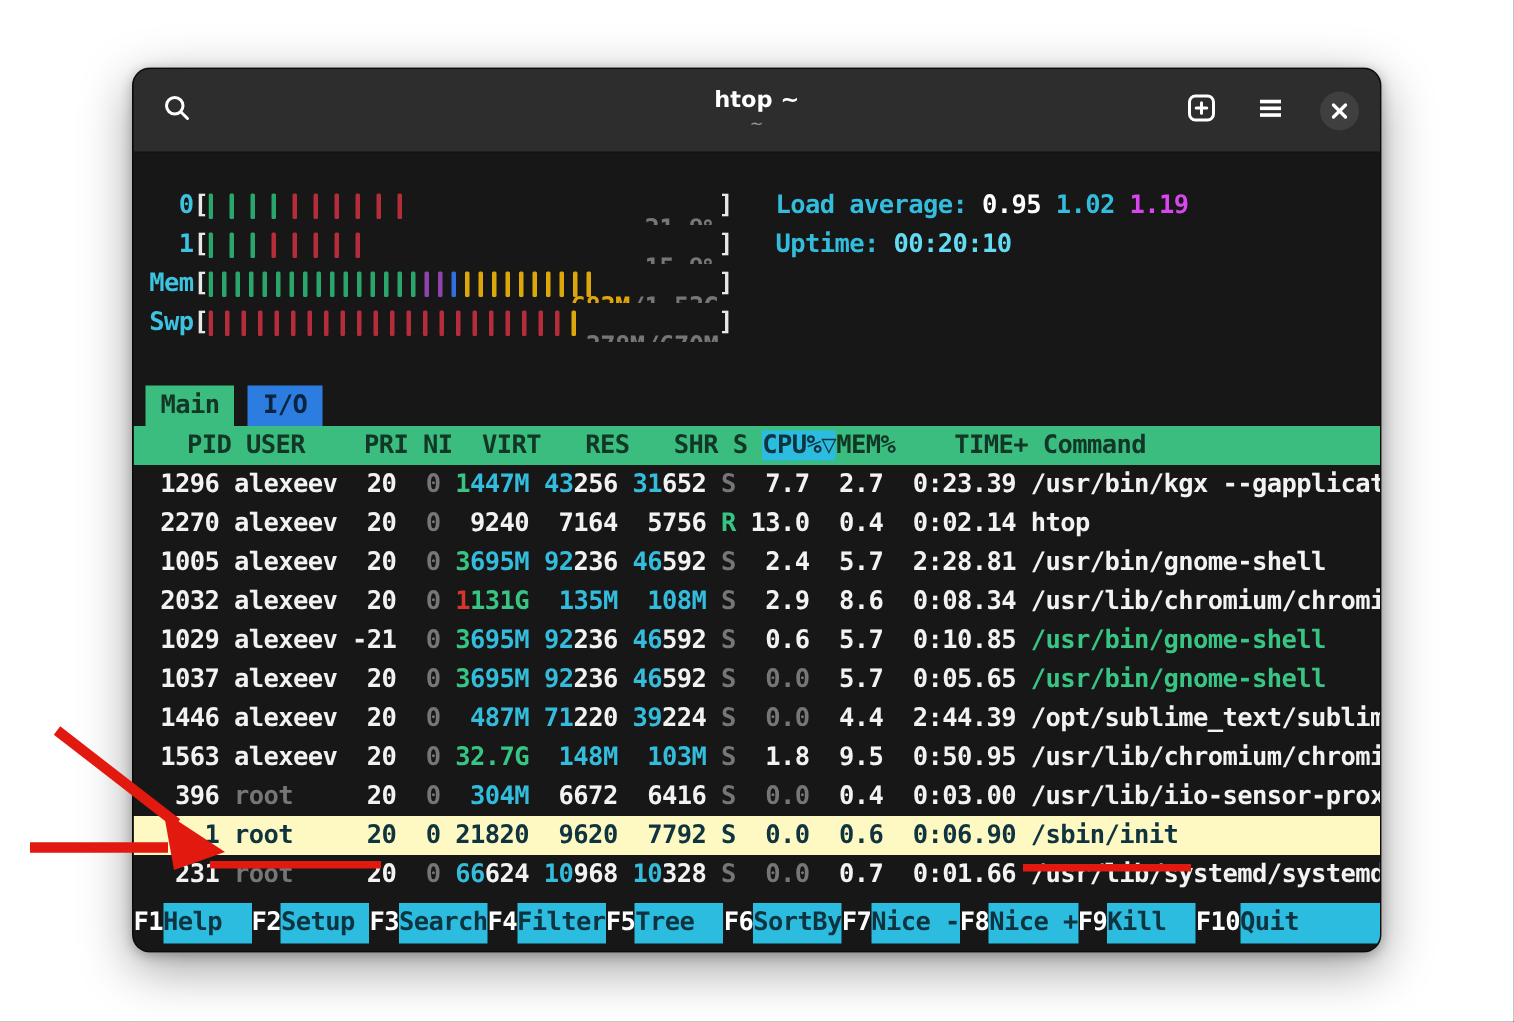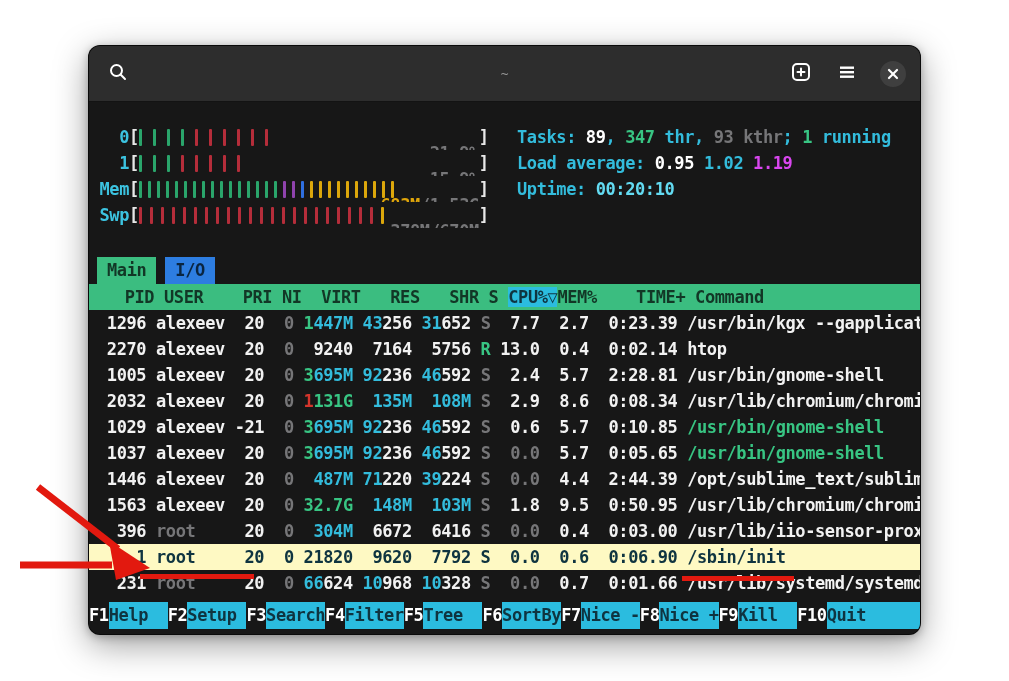--- a/index.html
+++ b/index.html
@@ -70,20 +70,21 @@
       <div class="hb-btn">
         <span>
           <svg width="20" height="20" viewBox="0 0 20 20">
             <circle cx="8.5" cy="8.5" r="5.5" fill="none" stroke="#ffffff" stroke-width="2"></circle>
             <line x1="12.8" y1="12.8" x2="17" y2="17" stroke="#ffffff" stroke-width="2" stroke-linecap="round"></line>
           </svg>
         </span>
       </div>
     </div>
     <div class="titlewrap">
+      <div class="title">htop ~</div>
       <div class="subtitle">~</div>
     </div>
     <div class="hb-right">
       <div class="hb-btn">
         <span>
           <svg width="22" height="22" viewBox="0 0 22 22">
             <rect x="3" y="3" width="16" height="16" rx="4" fill="none" stroke="#ffffff" stroke-width="2"></rect>
             <line x1="11" y1="7.5" x2="11" y2="14.5" stroke="#ffffff" stroke-width="2" stroke-linecap="round"></line>
             <line x1="7.5" y1="11" x2="14.5" y2="11" stroke="#ffffff" stroke-width="2" stroke-linecap="round"></line>
           </svg>
@@ -217,21 +218,20 @@
                 <div class="bar bar-red"></div>
                 <div class="bar bar-red"></div>
                 <div class="bar bar-yellow"></div>
               </div>
               <span class="mvalue"><span class="c-gy">378M/670M</span></span>
             </div>
             <span class="mbracket">]</span>
           </div>
         </div>
       <div class="infocol" id="infocol">
-          <div class="line"><span class="c-c">Tasks: </span><span class="c-wb">89</span><span class="c-c">, </span><span class="c-g">347</span><span class="c-c"> thr</span><span class="c-c">, </span><span class="c-gy">93 kthr</span><span class="c-c">; </span><span class="c-g">1</span><span class="c-c"> running</span></div>
           <div class="line"><span class="c-c">Load average: </span><span class="c-wb">0.95 </span><span class="c-c">1.02 </span><span class="c-b2">1.19</span></div>
           <div class="line"><span class="c-c">Uptime: </span><span class="c-cb">00:20:10</span></div>
         </div>
     </div>
     <div class="tabs" id="tabs">
         <div class="tab tab-green">Main</div>
         <div class="tab tab-blue">I/O</div>
       </div>
     <div class="line thead" id="thead"><span class="c-h">  PID USER    PRI NI  VIRT   RES   SHR S </span><span class="c-hs">CPU%▽</span><span class="c-h">MEM%    TIME+ Command</span></div>
     <div id="rows">

